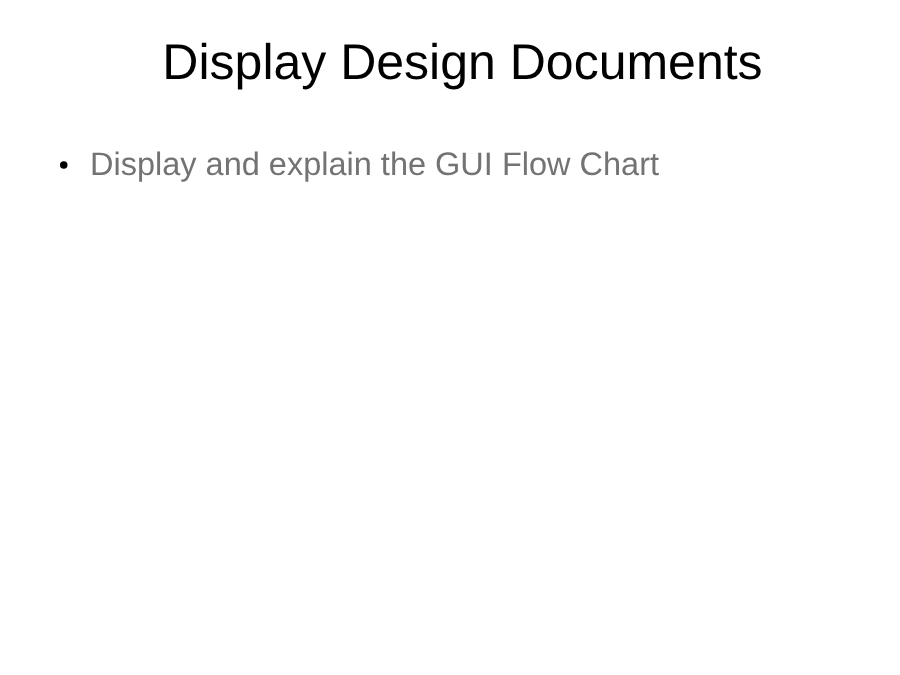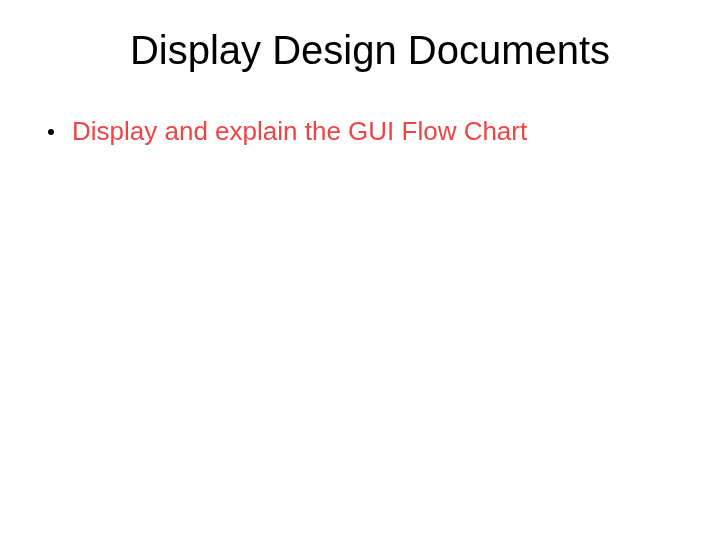--- a/index.html
+++ b/index.html
@@ -30,21 +30,21 @@
       letter-spacing: 0px;
     }
     .bullet-list {
       list-style: none;
       padding-left: 8px;
     }
     .bullet-item {
       display: flex;
       align-items: flex-start;
       font-size: 26px;
-      color: #ef4444;
+      color: #737373;
       line-height: 1.3;
     }
     .bullet-marker {
       display: inline-block;
       width: 6px;
       height: 6px;
       background: #000000;
       border-radius: 50%;
       margin-top: 14px;
       margin-right: 18px;

